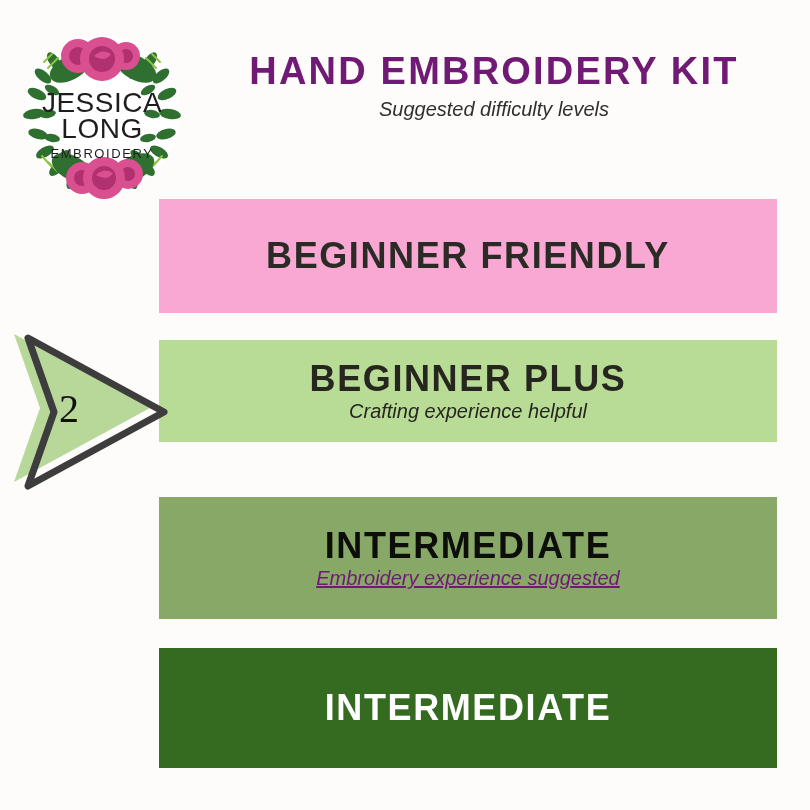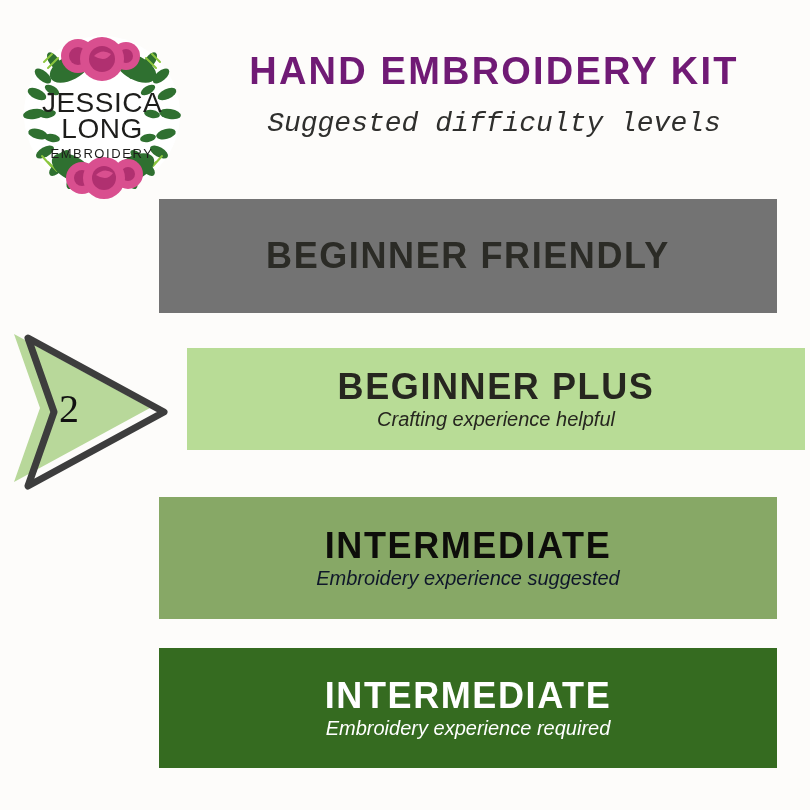--- a/index.html
+++ b/index.html
@@ -47,24 +47,24 @@
   #title {
     font-family: "Liberation Sans", sans-serif;
     font-weight: bold;
     font-size: 38px;
     letter-spacing: 2.2px;
     color: #2f2f2d;
     line-height: 1.05;
     white-space: nowrap;
   }
   #subtitle {
-    margin-top: 16px;
-    font-family: Liberation Mono, monospace;
+    margin-top: 6px;
+    font-family: Liberation Sans, sans-serif;
     font-style: italic;
-    font-size: 28px;
+    font-size: 20px;
     color: #2f2f2d;
     line-height: 1.15;
     white-space: nowrap;
   }
 
   
   .band {
     position: absolute;
     left: 159px;
     width: 618px;
@@ -85,21 +85,21 @@
   .band-sub {
     font-family: "Liberation Sans", sans-serif;
     font-style: italic;
     font-size: 20px;
     line-height: 1.15;
     margin-top: 2px;
     white-space: nowrap;
   }
 
   #band-1 { top: 199px; height: 114px; }
-  #band-2 { top: 348px; height: 102px; margin-left: 28px; }
+  #band-2 { top: 340px; height: 102px; }
   #band-3 { top: 497px; height: 122px; }
   #band-4 { top: 648px; height: 120px; }
 
   
   #marker {
     position: absolute;
     left: 6px;
     top: 326px;
     width: 166px;
     height: 164px;
@@ -200,38 +200,37 @@
       <text class="logo-text-line" x="84" y="110" font-size="28" letter-spacing="0.5">LONG</text>
       <text class="logo-text-line" x="84" y="130" font-size="13" letter-spacing="1.6">EMBROIDERY</text>
     </svg>
   </div>
 
   <div id="header">
     <div id="title" style="color: #701a75;">HAND EMBROIDERY KIT</div>
     <div id="subtitle" style="color: rgb(47, 47, 45);">Suggested difficulty levels</div>
   </div>
 
-  <div class="band" id="band-1" style="background-color: #737373;">
+  <div class="band" id="band-1" style="background-color: #f9a8d4;">
     <div class="band-title" style="color: rgb(43, 43, 38);">BEGINNER FRIENDLY</div>
 
   </div>
 
   <div class="band" id="band-2" style="background-color: rgb(184, 220, 150);">
     <div class="band-title" style="color: rgb(38, 38, 31);">BEGINNER PLUS</div>
     <div class="band-sub" style="color: rgb(38, 38, 31);">Crafting experience helpful</div>
   </div>
 
   <div class="band" id="band-3" style="background-color: rgb(135, 168, 102);">
     <div class="band-title" style="color: rgb(13, 13, 10);">INTERMEDIATE</div>
-    <div class="band-sub" style="color: #0f172a;">Embroidery experience suggested</div>
+    <div class="band-sub" style="color: #701a75; text-decoration: underline;">Embroidery experience suggested</div>
   </div>
 
   <div class="band" id="band-4" style="background-color: rgb(53, 107, 32);">
     <div class="band-title" style="color: rgb(255, 255, 255);">INTERMEDIATE</div>
-    <div class="band-sub" style="color: rgb(255, 255, 255);">Embroidery experience required</div>
   </div>
 
   <div id="marker">
     <svg width="166" height="164" viewBox="0 0 166 164" xmlns="http://www.w3.org/2000/svg" aria-hidden="true">
 
       <path id="marker-fill" d="M8 8 L144 82 L8 156 L34 82 Z" fill="#b8d89a"></path>
 
       <path id="marker-outline" d="M22 12 L158 86 L22 160 L48 86 Z" fill="none" stroke-width="7" stroke-linejoin="round" stroke-linecap="round" stroke="#3d3d3d"></path>
     </svg>
     <div id="marker-number" style="color: rgb(17, 17, 17);">2</div>

